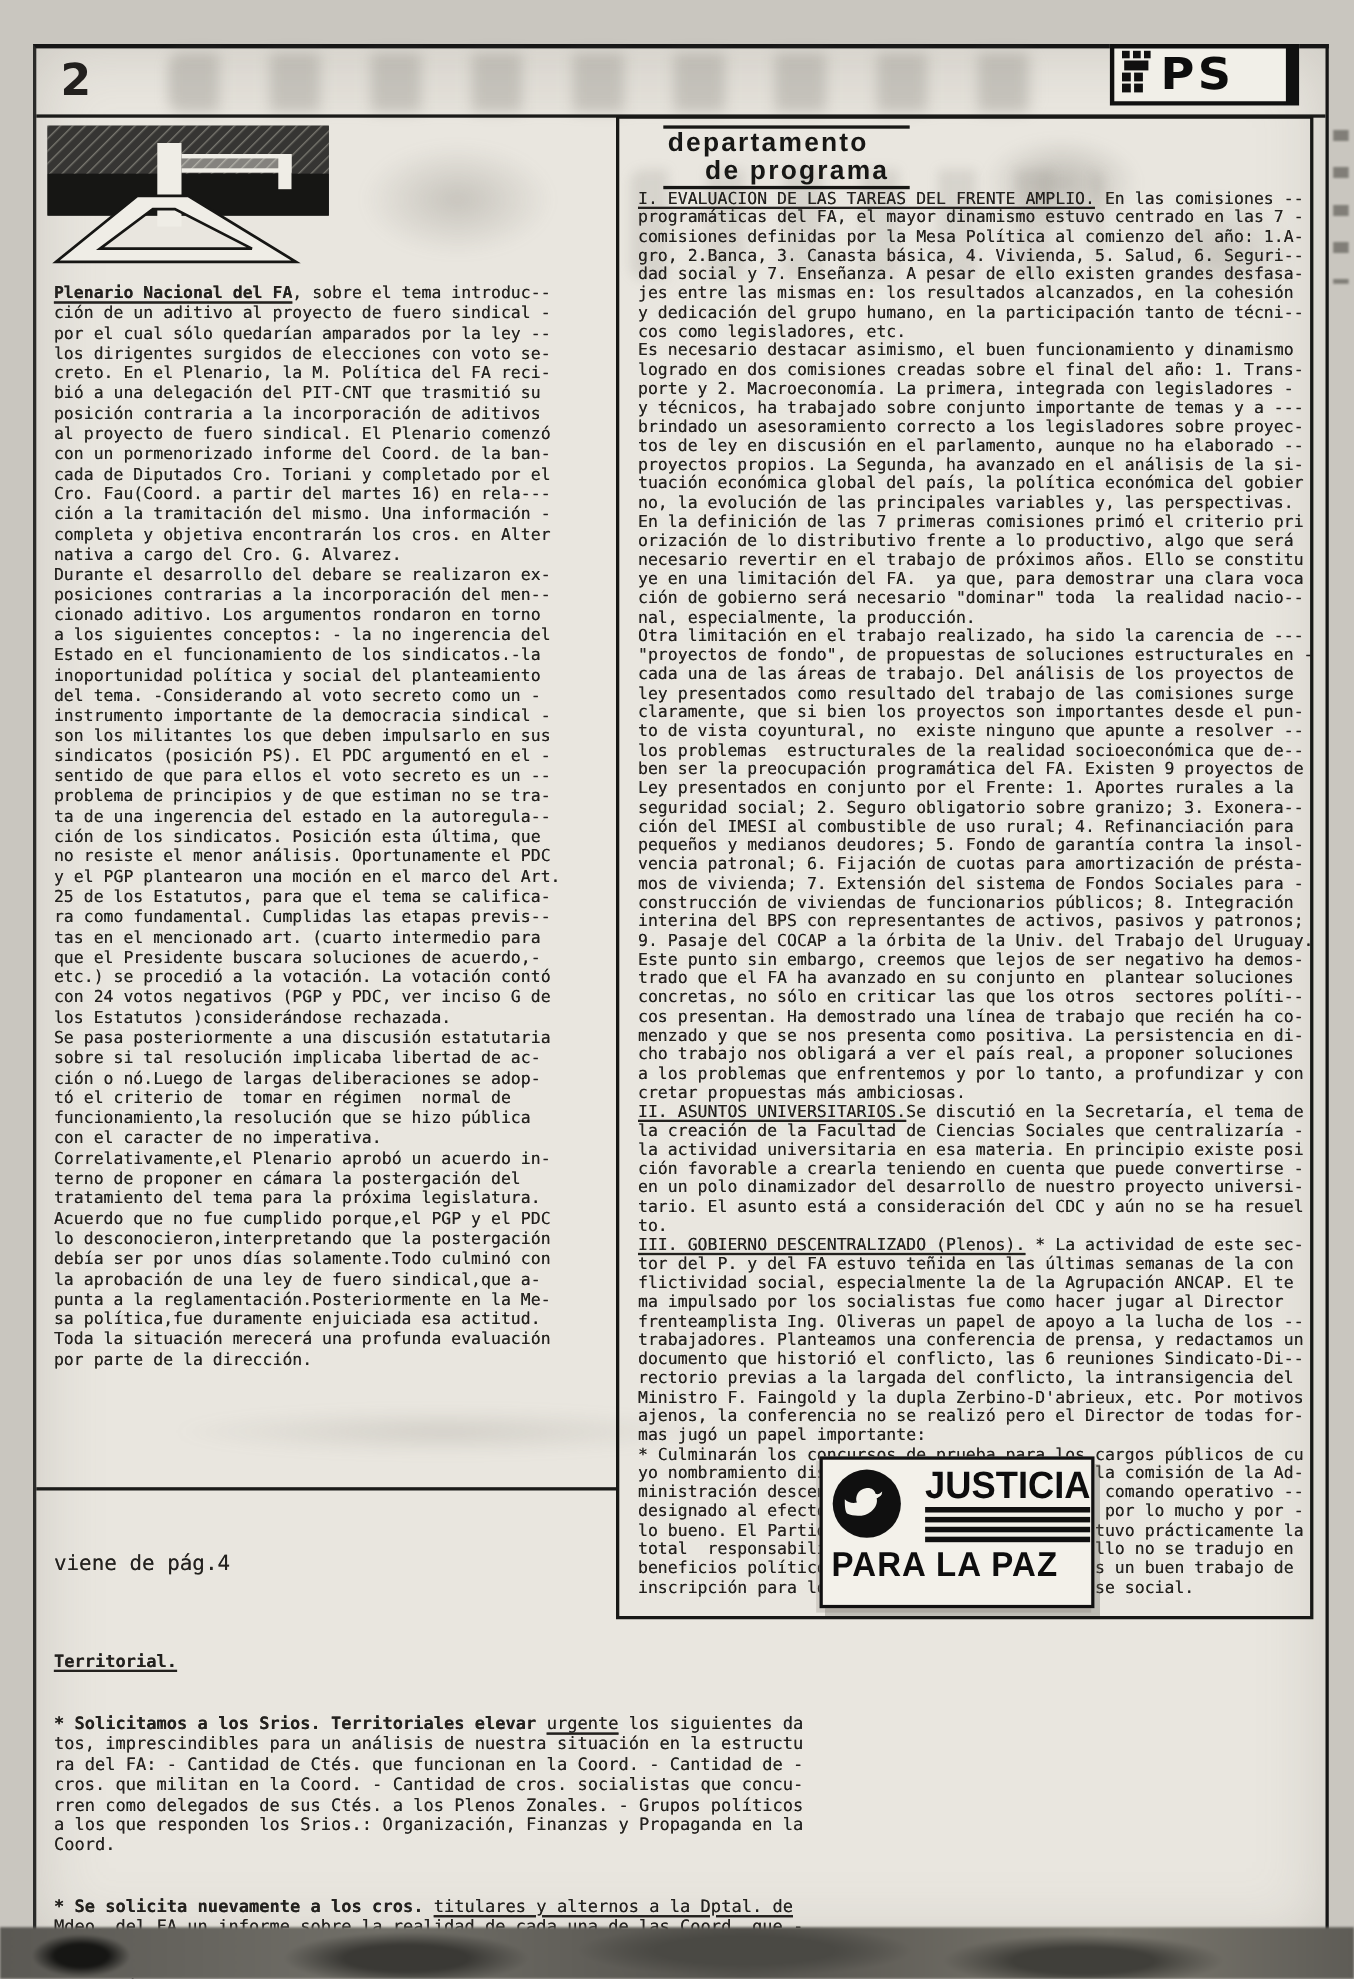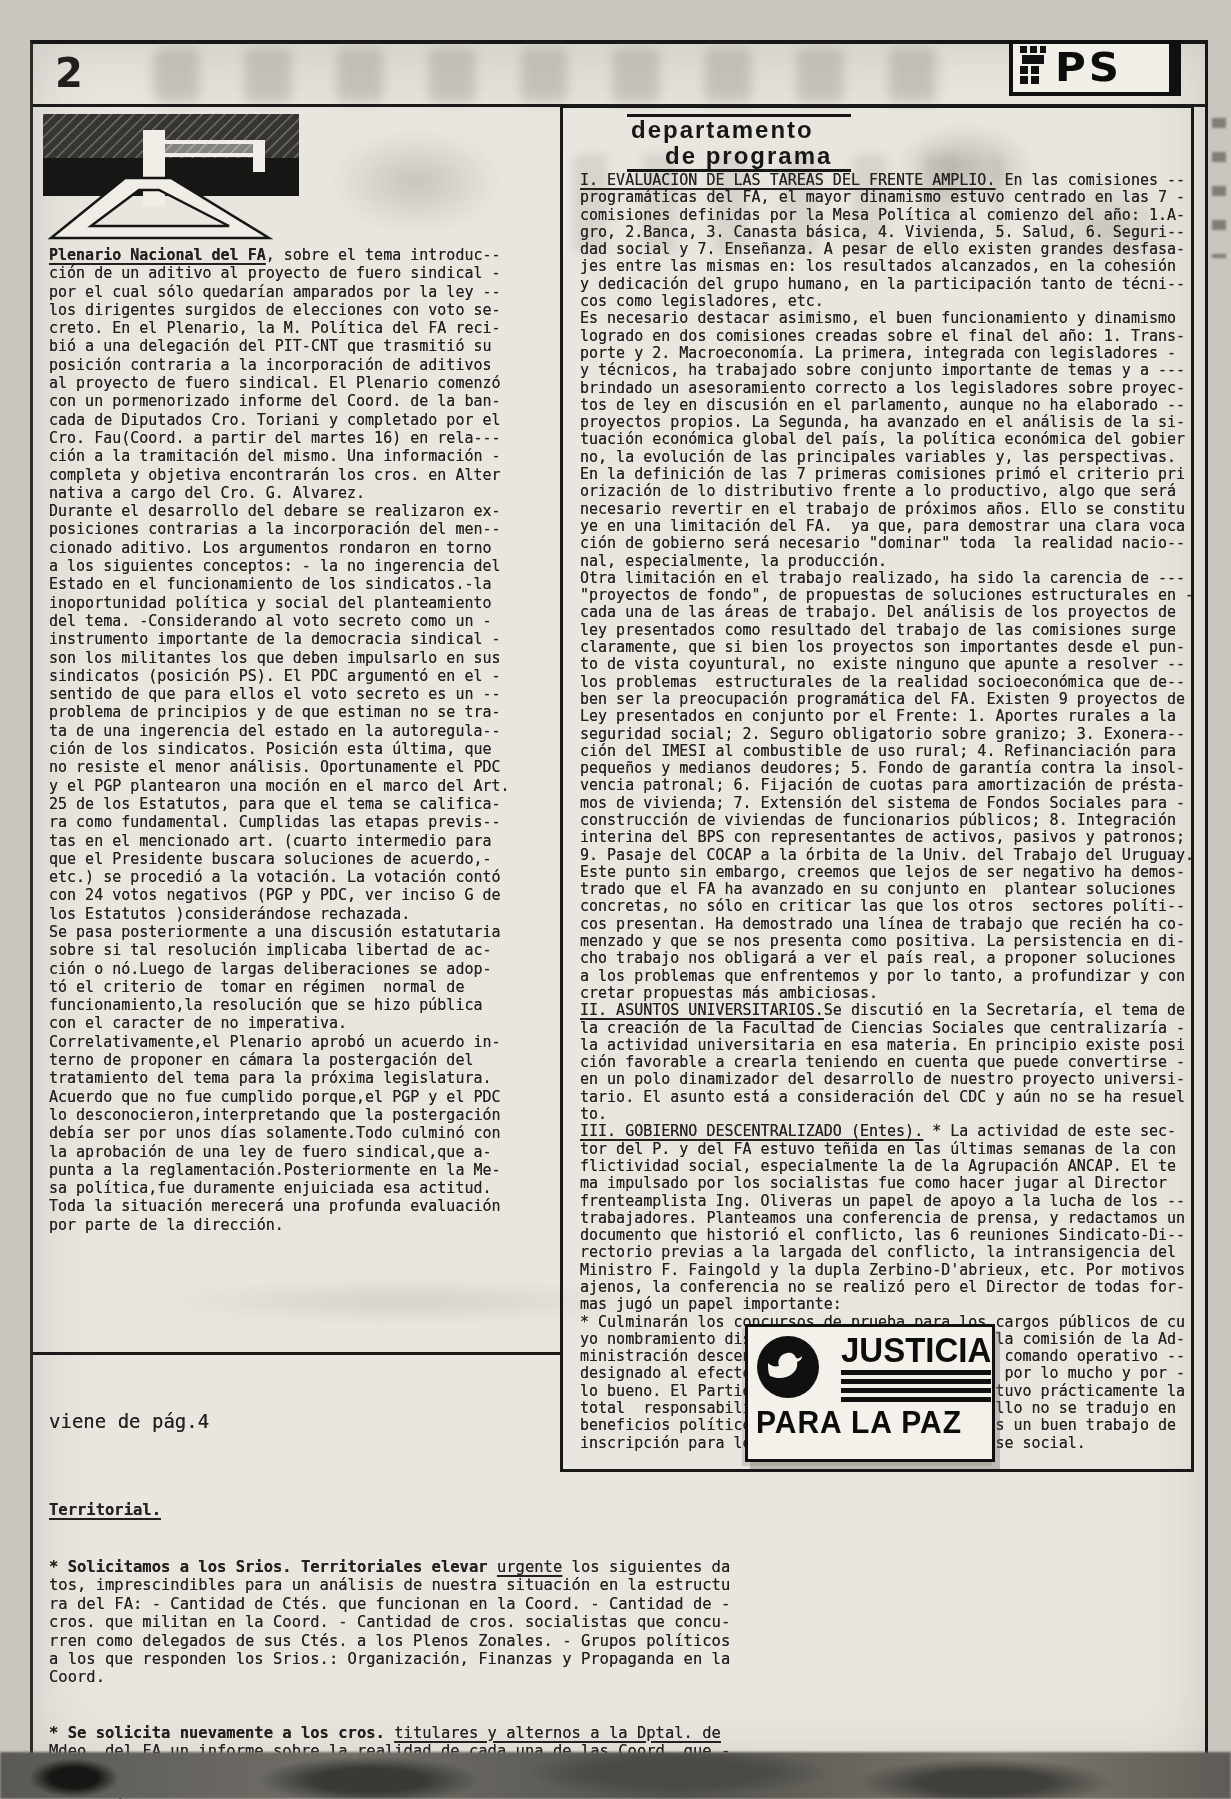--- a/index.html
+++ b/index.html
@@ -29,28 +29,28 @@
       font-weight:bold;font-size:40px;color:#22201e;z-index:4;}
   .header-rule{position:absolute;left:0;right:0;top:60px;height:3px;background:#1b1b19;z-index:4;}
   .ps-logo{position:absolute;right:24px;top:-4px;width:172px;height:56px;background:#f1efe8;
       border:4px solid #101010;border-right-width:12px;box-sizing:border-box;display:flex;
       align-items:center;gap:8px;padding:19px 6px;z-index:5;}
   .ps-text{font-family:"DejaVu Sans",sans-serif;font-weight:900;font-size:42px;letter-spacing:3px;
       color:#0d0d0d;transform:scaleY(.95);line-height:1;}
   
   .fa-logo{position:absolute;left:10px;top:70px;width:256px;height:134px;z-index:4;}
   
-  .left-article{position:absolute;left:16px;top:202px;width:482px;font-size:15px;line-height:18.3px;
+  .left-article{position:absolute;left:16px;top:213px;width:482px;font-size:15px;line-height:18.3px;
       white-space:pre;z-index:4;text-shadow:0 0 .5px rgba(32,30,27,.7);}
   .u{text-decoration:underline;text-decoration-thickness:1.8px;text-underline-offset:3px;}
   .b{font-weight:bold;}
   
   .right-box{position:absolute;left:527px;top:62px;width:634px;height:1366px;
       border:3px solid #181816;border-top-width:2px;box-sizing:border-box;z-index:4;}
-  .dept-header{position:absolute;left:64px;top:6px;width:250px;font-family:"Liberation Sans",sans-serif;
+  .dept-header{position:absolute;left:40px;top:6px;width:250px;font-family:"Liberation Sans",sans-serif;
       font-weight:bold;color:#171715;}
   .dept-rule{width:224px;height:3px;background:#171715;}
   .dept-line1{font-size:24px;line-height:26px;letter-spacing:2px;margin-left:4px;}
   .dept-line2{font-size:24px;line-height:26px;letter-spacing:2px;margin-left:38px;}
   .right-text{position:absolute;left:17px;top:64px;width:604px;font-size:15px;line-height:17.3px;
       white-space:pre;text-shadow:0 0 .5px rgba(32,30,27,.7);}
   
   .bottom-left-rule{position:absolute;left:0;top:1308px;width:527px;height:3px;background:#1b1b19;z-index:4;}
   .continuation{position:absolute;left:16px;top:1366px;font-size:19px;z-index:4;
       text-shadow:0 0 .5px rgba(32,30,27,.7);}
@@ -242,21 +242,21 @@
 cho trabajo nos obligará a ver el país real, a proponer soluciones
 a los problemas que enfrentemos y por lo tanto, a profundizar y con
 cretar propuestas más ambiciosas.
 </span><span class="u">II. ASUNTOS UNIVERSITARIOS.</span><span>Se discutió en la Secretaría, el tema de
 la creación de la Facultad de Ciencias Sociales que centralizaría -
 la actividad universitaria en esa materia. En principio existe posi
 ción favorable a crearla teniendo en cuenta que puede convertirse -
 en un polo dinamizador del desarrollo de nuestro proyecto universi-
 tario. El asunto está a consideración del CDC y aún no se ha resuel
 to.
-</span><span class="u">III. GOBIERNO DESCENTRALIZADO (Entes).</span><span> * La actividad de este sec-
+</span><span class="u">III. GOBIERNO DESCENTRALIZADO (Plenos).</span><span> * La actividad de este sec-
 tor del P. y del FA estuvo teñida en las últimas semanas de la con
 flictividad social, especialmente la de la Agrupación ANCAP. El te
 ma impulsado por los socialistas fue como hacer jugar al Director
 frenteamplista Ing. Oliveras un papel de apoyo a la lucha de los --
 trabajadores. Planteamos una conferencia de prensa, y redactamos un
 documento que historió el conflicto, las 6 reuniones Sindicato-Di--
 rectorio previas a la largada del conflicto, la intransigencia del
 Ministro F. Faingold y la dupla Zerbino-D'abrieux, etc. Por motivos
 ajenos, la conferencia no se realizó pero el Director de todas for-
 mas jugó un papel importante:

